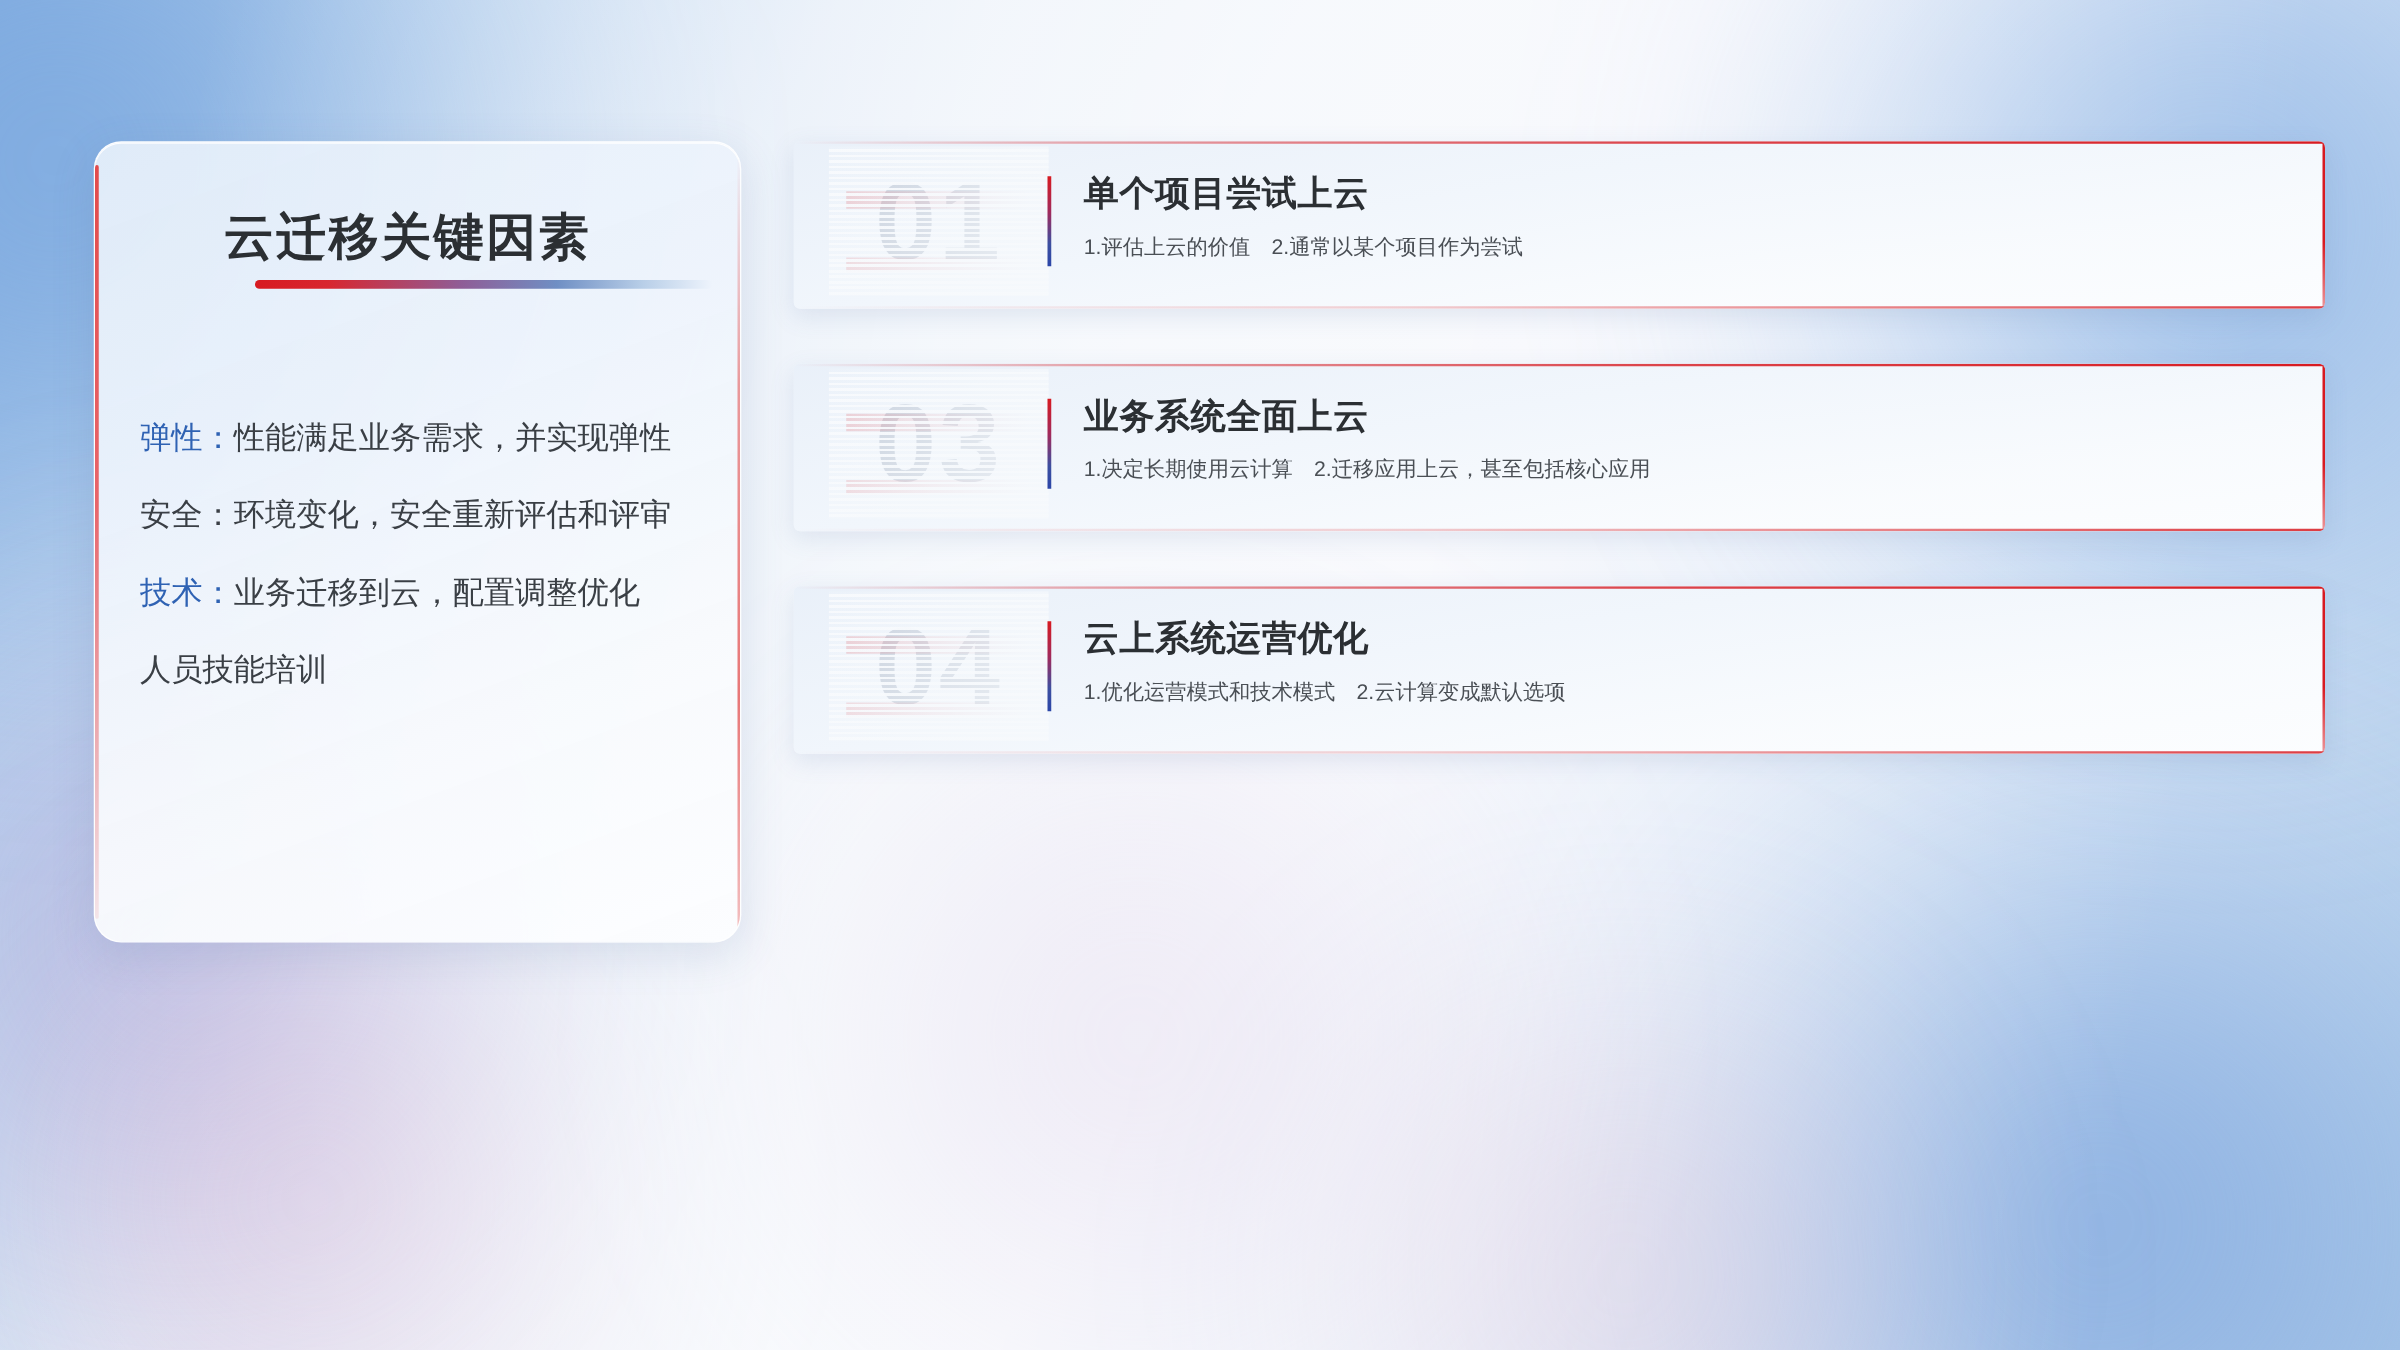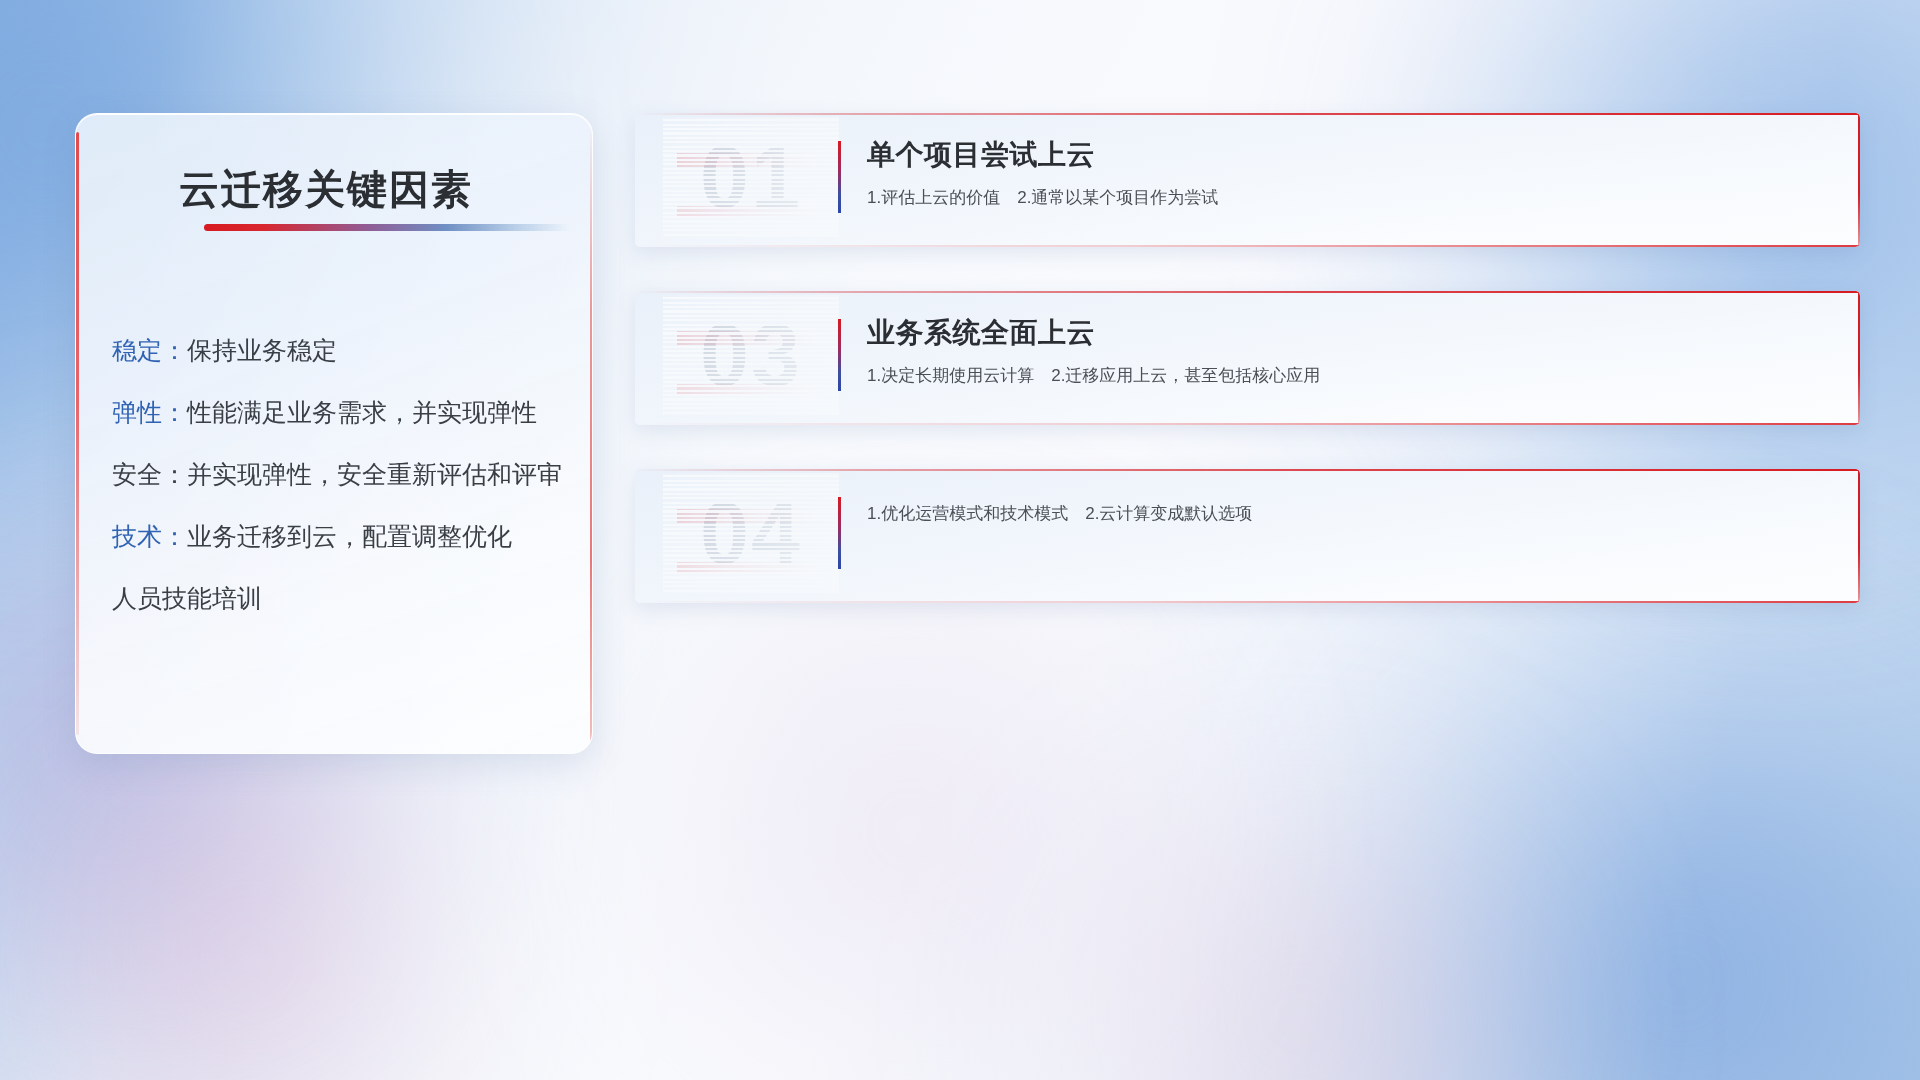--- a/index.html
+++ b/index.html
@@ -199,23 +199,22 @@
   <div class="blob blob-g"></div>
   <div class="bg-layer bg-veil"></div>
 </div>
 
 <div id="stage">
 
   <section id="left-panel">
     <h1 id="panel-title">云迁移关键因素</h1>
     <div id="title-rule"></div>
     <div id="factor-list">
-        <div class="factor-row"><span class="factor-key">稳定：</span><span class="factor-val">保持业务稳定</span></div>
         <div class="factor-row"><span class="factor-key">弹性：</span><span class="factor-val">性能满足业务需求，并实现弹性</span></div>
-        <div class="factor-row"><span class="factor-key neutral">安全：</span><span class="factor-val">并实现弹性，安全重新评估和评审</span></div>
+        <div class="factor-row"><span class="factor-key neutral">安全：</span><span class="factor-val">环境变化，安全重新评估和评审</span></div>
         <div class="factor-row"><span class="factor-key">技术：</span><span class="factor-val">业务迁移到云，配置调整优化</span></div>
         <div class="factor-row"><span class="factor-val">人员技能培训</span></div>
       </div>
   </section>
 
   <section id="cards">
       <article class="card">
         <div class="card-num-wrap">
           <div class="card-num-glyph">01</div>
           <div class="card-num-tint"></div>
@@ -248,19 +247,20 @@
       <article class="card">
         <div class="card-num-wrap">
           <div class="card-num-glyph">04</div>
           <div class="card-num-tint"></div>
           <div class="card-num-tint2"></div>
           <div class="card-num-stripes"></div>
           <div class="card-num-fade"></div>
         </div>
         <div class="card-divider"></div>
         <div class="card-body">
+          <div class="card-title">云上系统运营优化</div>
           <div class="card-sub">1.优化运营模式和技术模式　2.云计算变成默认选项</div>
         </div>
         <div class="card-bottom-edge"></div>
       </article>
     </section>
 
 </div>
 
 </body></html>

